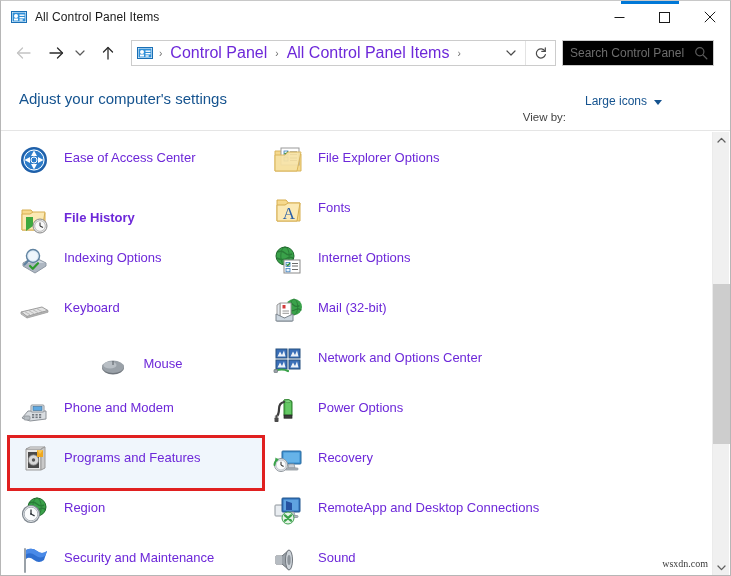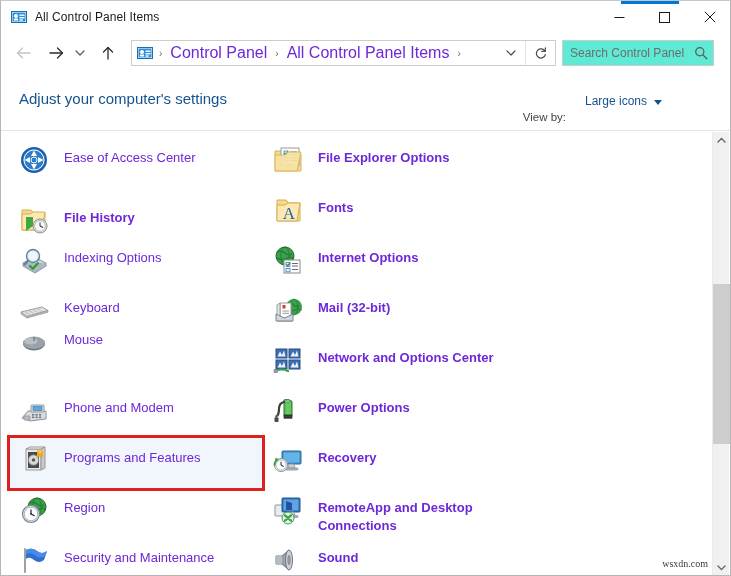--- a/index.html
+++ b/index.html
@@ -96,21 +96,21 @@
   .addr-refresh {
     position: absolute; right: 0; top: 0;
     width: 30px; height: 24px;
     display: flex; align-items: center; justify-content: center;
     border-left: 1px solid #e3e3e3;
   }
   .searchbox {
     margin-left: 6px; margin-right: 10px;
     width: 152px; height: 26px;
     border: 1px solid #cccccc;
-    background: #5eead4;
+    background: #000000;
     display: flex; align-items: center;
     flex: 0 0 152px;
   }
   .search-text {
     flex: 1 1 auto;
     font-size: 12px; color: #6d6d6d;
     padding-left: 7px; white-space: nowrap;
   }
   .search-icon-wrap {
     width: 24px; height: 24px;
@@ -177,21 +177,21 @@
     display: block;
   }
   .item-label {
     margin-left: 14px;
     font-size: 13px;
     color: #6d28d9;
     line-height: 18px;
     padding-top: 5px;
     max-width: 205px;
   }
-  .item.col1 .item-label { max-width: 230px; font-weight: bold; }
+  .item.col1 .item-label { max-width: 230px; }
 
   
   .item.highlighted {
     background: #f0f6fc;
     outline: 3px solid #e02020;
     outline-offset: 0;
   }
 
   
   .scrollbar {
@@ -438,21 +438,21 @@
         <path d="M5 20 L5 27 L20 27 L20 20 L12.5 24 Z" fill="#b9c4cf" stroke="#7d868f" stroke-width="1"></path>
         <path d="M8 9 L19 9 L19 24 L8 24 Z" fill="#ffffff" stroke="#9a9a9a" stroke-width="1"></path>
         <path d="M8 9 L8 24 L5 22 L5 11 Z" fill="#e4e9ee" stroke="#9a9a9a" stroke-width="1"></path>
         <rect x="10.5" y="11" width="3" height="3.5" fill="#d33a3a"></rect>
         <line x1="10.5" y1="17" x2="17" y2="17" stroke="#8a8a8a" stroke-width="0.9"></line>
         <line x1="10.5" y1="19.3" x2="17" y2="19.3" stroke="#8a8a8a" stroke-width="0.9"></line>
         <path d="M4 20 L12.5 24 L21 20 L21 27 L4 27 Z" fill="#cdd7e0" stroke="#7d868f" stroke-width="1"></path>
           </svg>
           <span class="item-label">Mail (32-bit)</span>
         </div>
-        <div class="item col0" style="top: 188px;">
+        <div class="item col0" style="top: 212px; justify-content: center;">
           <svg class="item-icon" viewBox="0 0 32 32">
             <ellipse cx="16" cy="18" rx="11" ry="6.5" fill="#6f757c"></ellipse>
         <ellipse cx="16" cy="16.8" rx="11" ry="6.2" fill="#9aa1a8"></ellipse>
         <ellipse cx="13" cy="15" rx="6.5" ry="3.6" fill="#c3c9cf" opacity="0.75"></ellipse>
         <line x1="16" y1="11" x2="16" y2="15" stroke="#555b61" stroke-width="1"></line>
           </svg>
           <span class="item-label">Mouse</span>
         </div>
         <div class="item col1" style="top: 206px;">
           <svg class="item-icon" viewBox="0 0 32 32">

